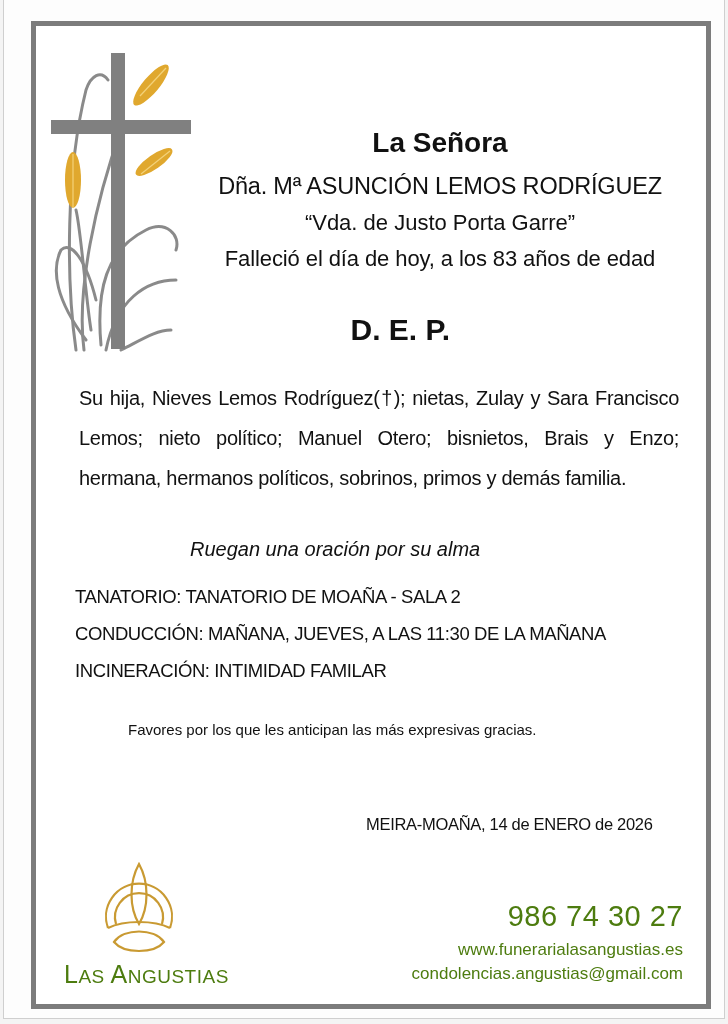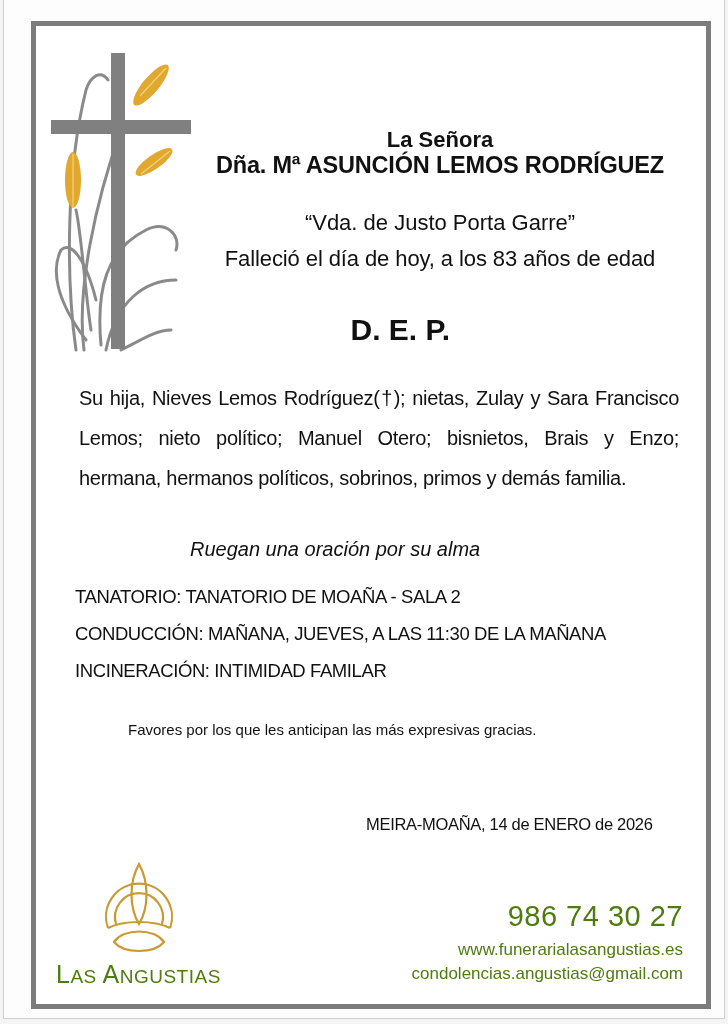--- a/index.html
+++ b/index.html
@@ -10,38 +10,38 @@
   .sheet {
     position: absolute; left: 3px; top: 0; width: 720px; height: 1018px;
     background: #fdfdfd; border-left: 1px solid #cfcfcf; border-right: 1px solid #cfcfcf; border-bottom: 1px solid #cfcfcf;
   }
   .frame {
     position: absolute; left: 27px; top: 21px; width: 670px; height: 978px;
     border: 5px solid #7c7c7c; background: #ffffff;
   }
   .emblem { position: absolute; left: 46px; top: 50px; width: 150px; height: 310px; }
   .head { position: absolute; left: 180px; width: 520px; text-align: center; }
-  .l-senora { top: 127px; font-weight: bold; font-size: 22px; }
-  .l-name { top: 152px; font-weight: bold; font-size: 23.5px; letter-spacing: -0.2px; }
+  .l-senora { top: 127px; font-weight: bold; font-size: 28px; }
+  .l-name { top: 173px; font-weight: normal; font-size: 23.5px; letter-spacing: -0.2px; }
   .l-vda { top: 210px; font-size: 22px; }
   .l-falle { top: 246px; font-size: 22px; letter-spacing: -0.1px; }
   .dep { position: absolute; left: 300px; width: 150px; top: 313px; text-align: right; font-weight: bold; font-size: 30px; }
   .family {
     position: absolute; left: 79px; top: 378px; width: 600px;
     font-size: 20px; line-height: 40px; text-align: justify; letter-spacing: -0.3px;
   }
   .pray { position: absolute; left: 190px; top: 538px; font-size: 20px; font-style: italic; }
   .info { position: absolute; left: 75px; font-size: 18.5px; letter-spacing: -0.4px; }
   .info b { font-weight: normal; }
   .i1 { top: 586px; } .i2 { top: 623px; } .i3 { top: 660px; text-align: center; }
   .thanks { position: absolute; left: 128px; top: 721px; font-size: 15px; }
   .place { position: absolute; left: 366px; top: 815px; font-size: 16.5px; letter-spacing: -0.3px; }
   .gold { color: #4d7c0f; }
   .logo { position: absolute; left: 94px; top: 862px; width: 90px; height: 96px; }
-  .brand { position: absolute; left: 56px; top: 960px; font-size: 25px; letter-spacing: 0.5px; }
+  .brand { position: absolute; left: 64px; top: 960px; font-size: 25px; letter-spacing: 0.5px; }
   .brand .sm { font-size: 19px; }
   .phone { position: absolute; right: 45px; top: 900px; font-size: 29px; text-align: right; letter-spacing: 0.5px; }
   .web { position: absolute; right: 45px; top: 940px; font-size: 17px; text-align: right; }
   .mail { position: absolute; right: 45px; top: 964px; font-size: 17px; text-align: center; }
 </style>
 </head>
 <body>
 
 <div class="sheet">
   <div class="frame"></div>

